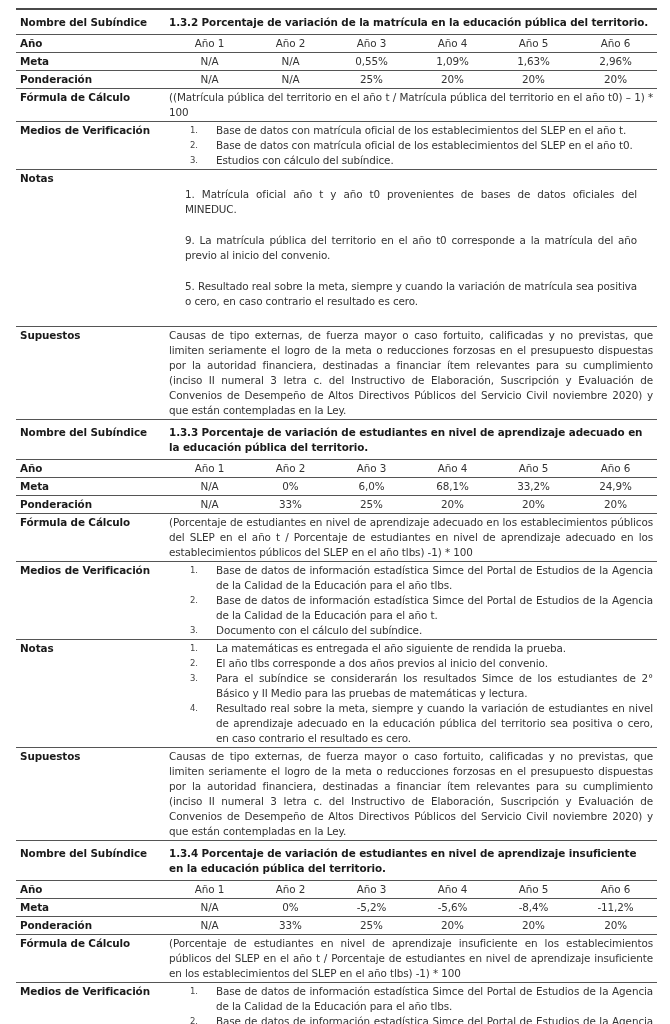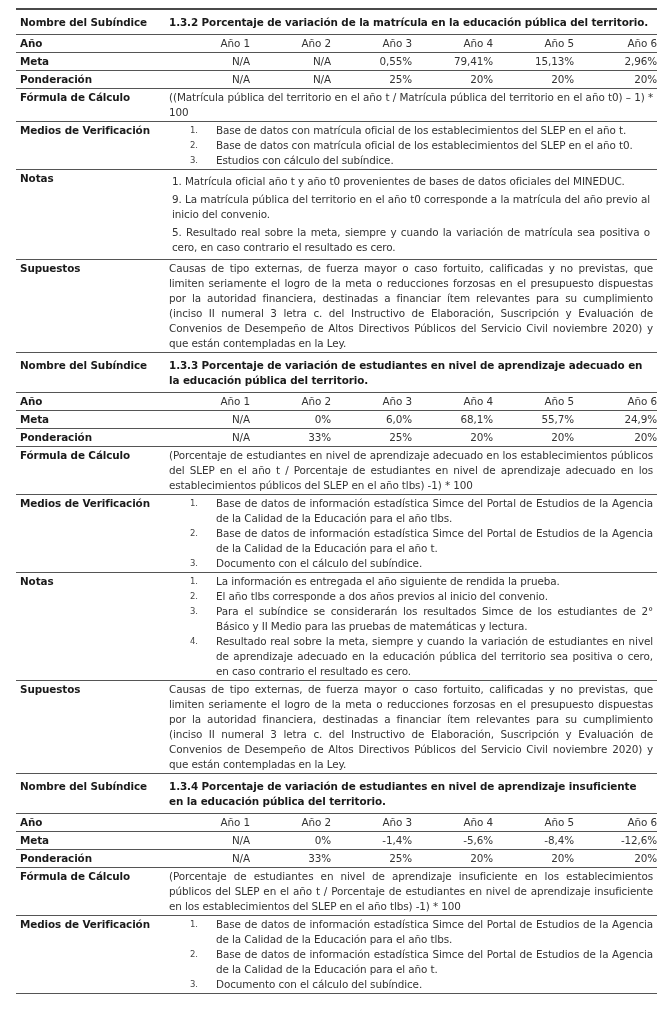--- a/index.html
+++ b/index.html
@@ -51,21 +51,21 @@
     }
     td.name-val {
       font-weight: bold;
       color: #1a1a1a;
       padding-top: 5px !important;
       padding-bottom: 4px !important;
       padding-right: 4px !important;
       margin-top: 15px;
     }
     td.num {
-      text-align: right;
+      text-align: center;
       color: #333333;
     }
     td.txt {
       text-align: justify;
       color: #333333;
       padding-right: 4px !important;
     }
     ol.vlist {
       margin: 0;
       padding: 0 4px 0 0;
@@ -78,21 +78,21 @@
       color: #333333;
     }
     ol.vlist li .n {
       position: absolute;
       left: 21px;
       top: 0;
       font-size: 8.5px;
       color: #444444;
     }
     .plain-notes p {
-      margin: 3px;
+      margin: 16px;
       text-align: justify;
       color: #333333;
       padding-right: 4px;
     }
   </style>
 </head>
 <body>
 
 <div class="page">
 
@@ -118,22 +118,22 @@
       <td class="num">Año 3</td>
       <td class="num">Año 4</td>
       <td class="num">Año 5</td>
       <td class="num">Año 6</td>
     </tr>
     <tr class="sep">
       <td class="lbl">Meta</td>
       <td class="num">N/A</td>
       <td class="num">N/A</td>
       <td class="num">0,55%</td>
-      <td class="num">79,41%</td>
-      <td class="num">15,13%</td>
+      <td class="num">1,09%</td>
+      <td class="num">1,63%</td>
       <td class="num">2,96%</td>
     </tr>
     <tr class="sep">
       <td class="lbl">Ponderación</td>
       <td class="num">N/A</td>
       <td class="num">N/A</td>
       <td class="num">25%</td>
       <td class="num">20%</td>
       <td class="num">20%</td>
       <td class="num">20%</td>
@@ -190,21 +190,21 @@
       <td class="num">Año 4</td>
       <td class="num">Año 5</td>
       <td class="num">Año 6</td>
     </tr>
     <tr class="sep">
       <td class="lbl">Meta</td>
       <td class="num">N/A</td>
       <td class="num">0%</td>
       <td class="num">6,0%</td>
       <td class="num">68,1%</td>
-      <td class="num">55,7%</td>
+      <td class="num">33,2%</td>
       <td class="num">24,9%</td>
     </tr>
     <tr class="sep">
       <td class="lbl">Ponderación</td>
       <td class="num">N/A</td>
       <td class="num">33%</td>
       <td class="num">25%</td>
       <td class="num">20%</td>
       <td class="num">20%</td>
       <td class="num">20%</td>
@@ -220,21 +220,21 @@
           <li><span class="n">1.</span><span>Base de datos de información estadística Simce del Portal de Estudios de la Agencia de la Calidad de la Educación para el año tlbs.</span></li>
           <li><span class="n">2.</span><span>Base de datos de información estadística Simce del Portal de Estudios de la Agencia de la Calidad de la Educación para el año t.</span></li>
           <li><span class="n">3.</span><span>Documento con el cálculo del subíndice.</span></li>
         </ol>
       </td>
     </tr>
     <tr class="sep">
       <td class="lbl">Notas</td>
       <td colspan="6">
         <ol class="vlist">
-          <li><span class="n">1.</span><span>La información es entregada el año siguiente de rendida la prueba.</span></li>
+          <li><span class="n">1.</span><span>La matemáticas es entregada el año siguiente de rendida la prueba.</span></li>
           <li><span class="n">2.</span><span>El año tlbs corresponde a dos años previos al inicio del convenio.</span></li>
           <li><span class="n">3.</span><span>Para el subíndice se considerarán los resultados Simce de los estudiantes de 2° Básico y II Medio para las pruebas de matemáticas y lectura.</span></li>
           <li><span class="n">4.</span><span>Resultado real sobre la meta, siempre y cuando la variación de estudiantes en nivel de aprendizaje adecuado en la educación pública del territorio sea positiva o cero, en caso contrario el resultado es cero.</span></li>
         </ol>
       </td>
     </tr>
     <tr class="sep">
       <td class="lbl">Supuestos</td>
       <td class="txt" colspan="6">Causas de tipo externas, de fuerza mayor o caso fortuito, calificadas y no previstas, que limiten seriamente el logro de la meta o reducciones forzosas en el presupuesto dispuestas por la autoridad financiera, destinadas a financiar ítem relevantes para su cumplimiento (inciso II numeral 3 letra c. del Instructivo de Elaboración, Suscripción y Evaluación de Convenios de Desempeño de Altos Directivos Públicos del Servicio Civil noviembre 2020) y que están contempladas en la Ley.</td>
     </tr>
@@ -262,24 +262,24 @@
       <td class="num">Año 2</td>
       <td class="num">Año 3</td>
       <td class="num">Año 4</td>
       <td class="num">Año 5</td>
       <td class="num">Año 6</td>
     </tr>
     <tr class="sep">
       <td class="lbl">Meta</td>
       <td class="num">N/A</td>
       <td class="num">0%</td>
-      <td class="num">-1,4%</td>
+      <td class="num">-5,2%</td>
       <td class="num">-5,6%</td>
       <td class="num">-8,4%</td>
-      <td class="num">-12,6%</td>
+      <td class="num">-11,2%</td>
     </tr>
     <tr class="sep">
       <td class="lbl">Ponderación</td>
       <td class="num">N/A</td>
       <td class="num">33%</td>
       <td class="num">25%</td>
       <td class="num">20%</td>
       <td class="num">20%</td>
       <td class="num">20%</td>
     </tr>

